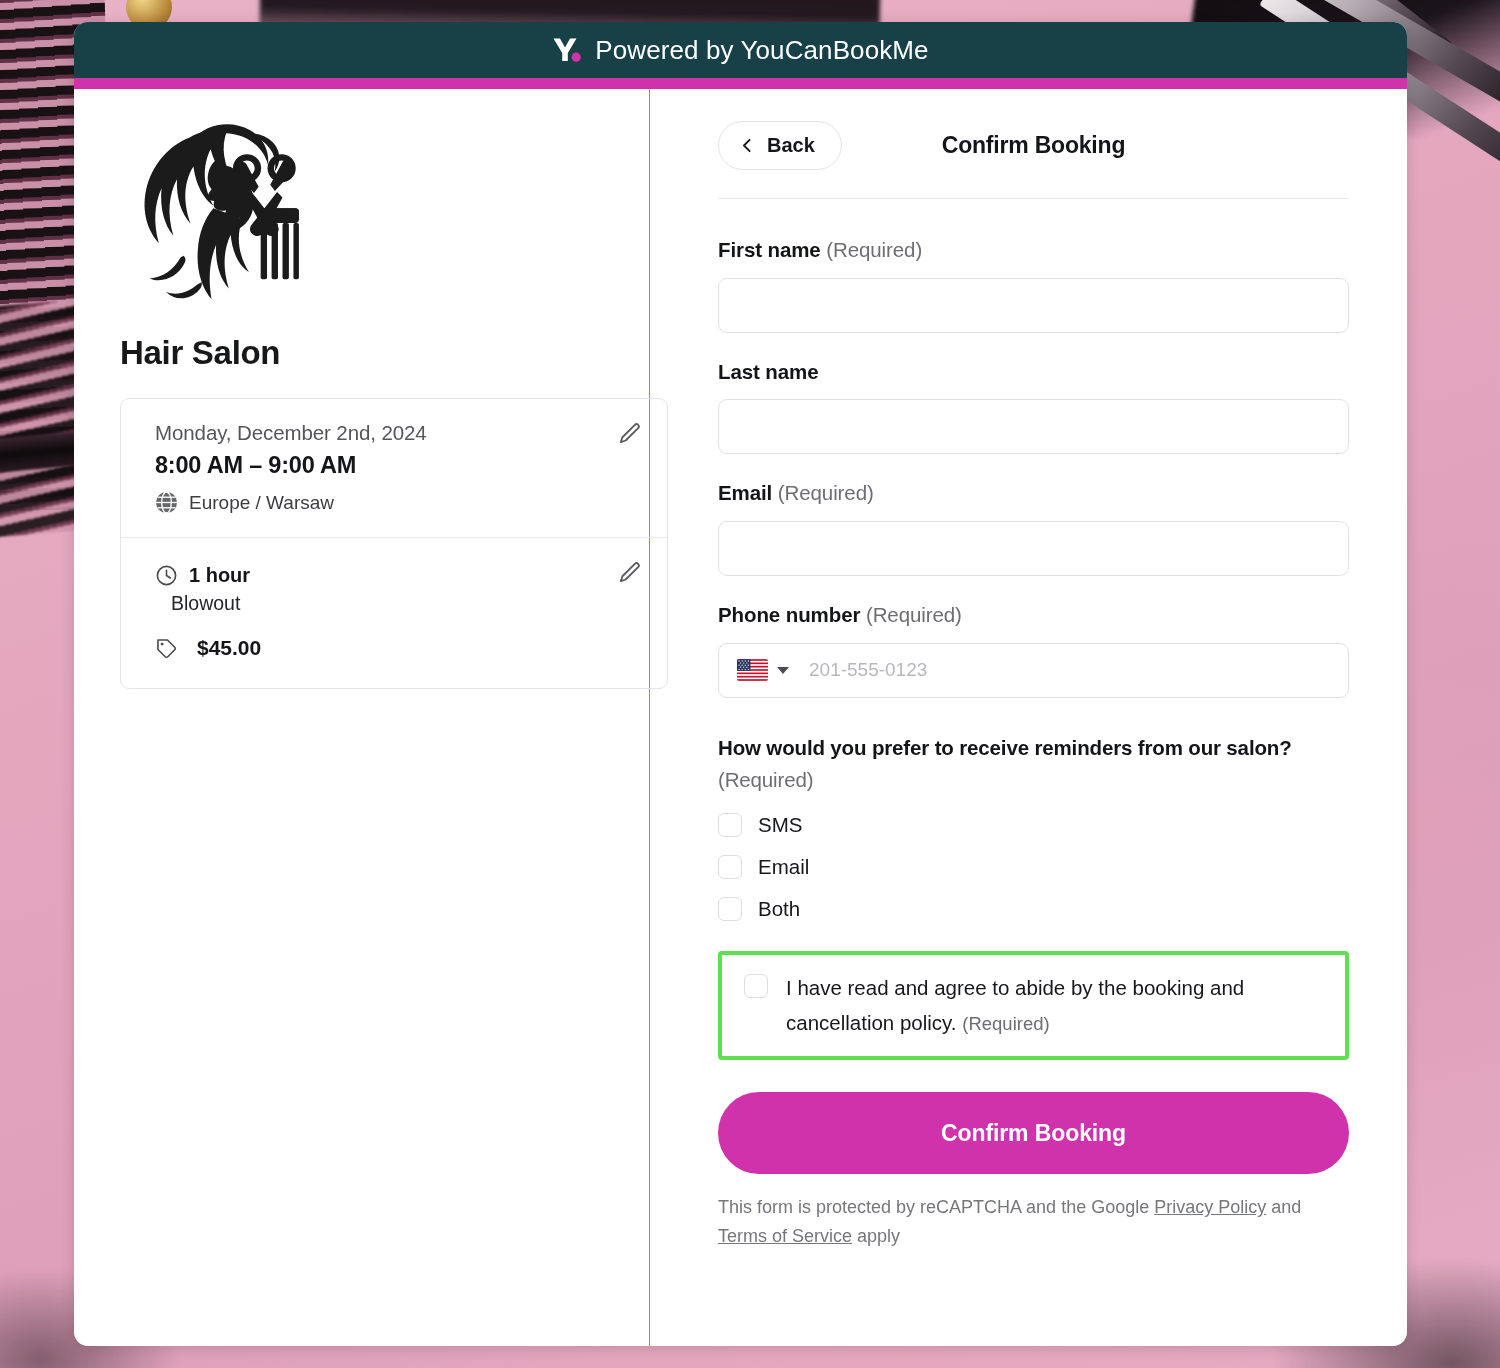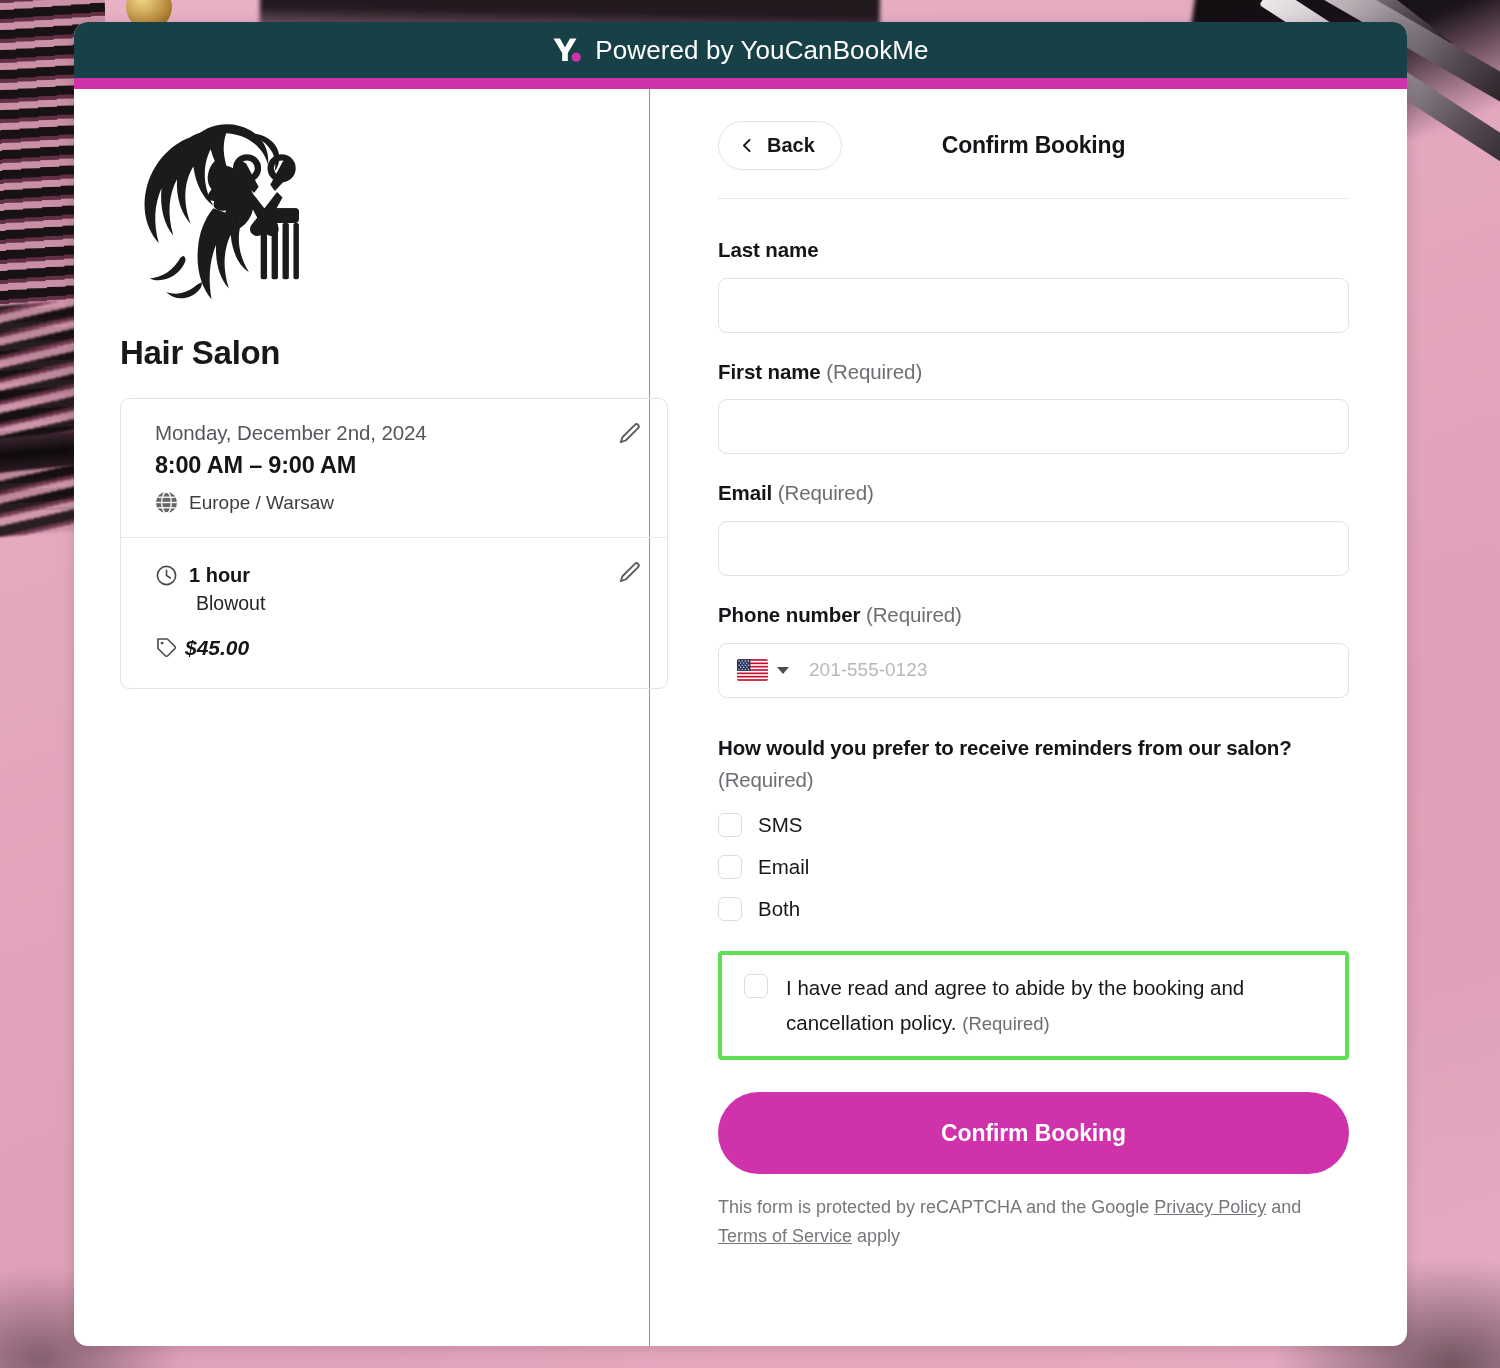--- a/index.html
+++ b/index.html
@@ -211,28 +211,27 @@
   }
   .d-dur {
     font-size: 20px;
     font-weight: bold;
     color: #141518;
   }
   .d-svc {
     font-size: 19.5px;
     color: #24252a;
     margin-top: 5px;
-    margin-left: 41px;
+    margin-left: 16px;
   }
   .d-price-row {
     display: flex;
-    align-items: flex-start;
-    gap: 7px;
+    align-items: center;
+    gap: 19px;
     margin-top: 21px;
-    font-style: italic;
   }
   .d-price {
     font-size: 21px;
     font-weight: bold;
     color: #141518;
   }
   .edit-btn {
     position: absolute;
     right: 22px;
     top: 22px;
@@ -569,30 +568,30 @@
           </button>
           <div class="rp-title">Confirm Booking</div>
         </div>
 
         <div class="rp-divider"></div>
 
         <div class="form">
 
           <div class="field">
             <div class="field-label">
+              <span>First name</span>
+              <span class="req">(Required)</span>
+            </div>
+            <input class="text-input" type="text" value="" style="">
+          </div>
+
+          <div class="field">
+            <div class="field-label">
               <span>Last name</span>
               <span class="req"></span>
-            </div>
-            <input class="text-input" type="text" value="" style="">
-          </div>
-
-          <div class="field">
-            <div class="field-label">
-              <span>First name</span>
-              <span class="req">(Required)</span>
             </div>
             <input class="text-input" type="text" value="" style="">
           </div>
 
           <div class="field">
             <div class="field-label">
               <span>Email</span>
               <span class="req">(Required)</span>
             </div>
             <input class="text-input" type="text" value="" style="">

